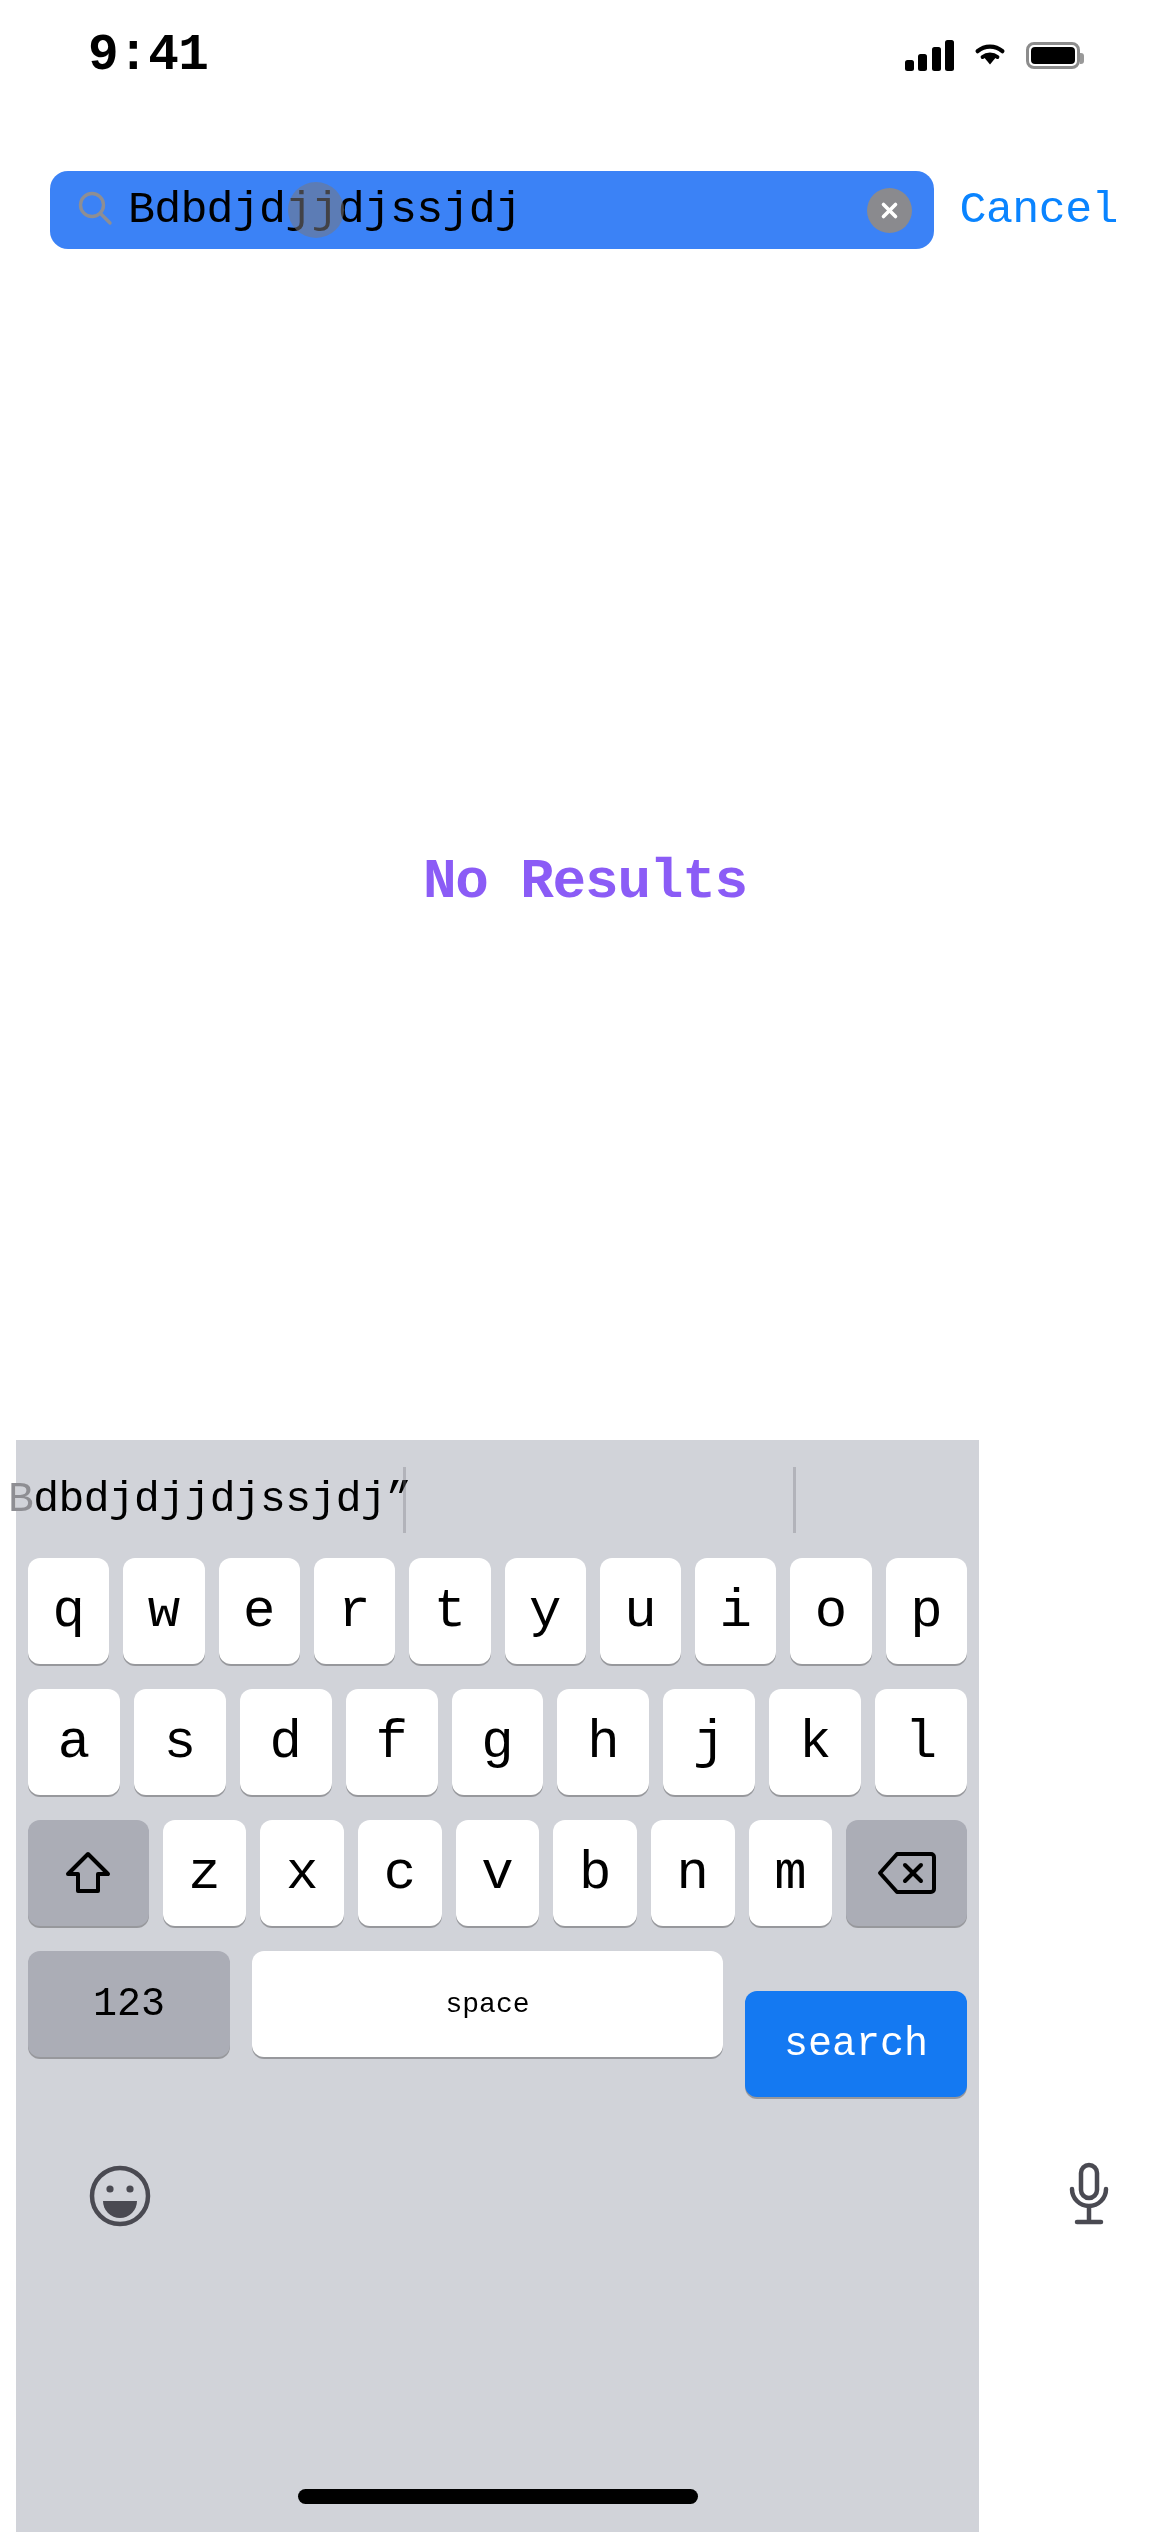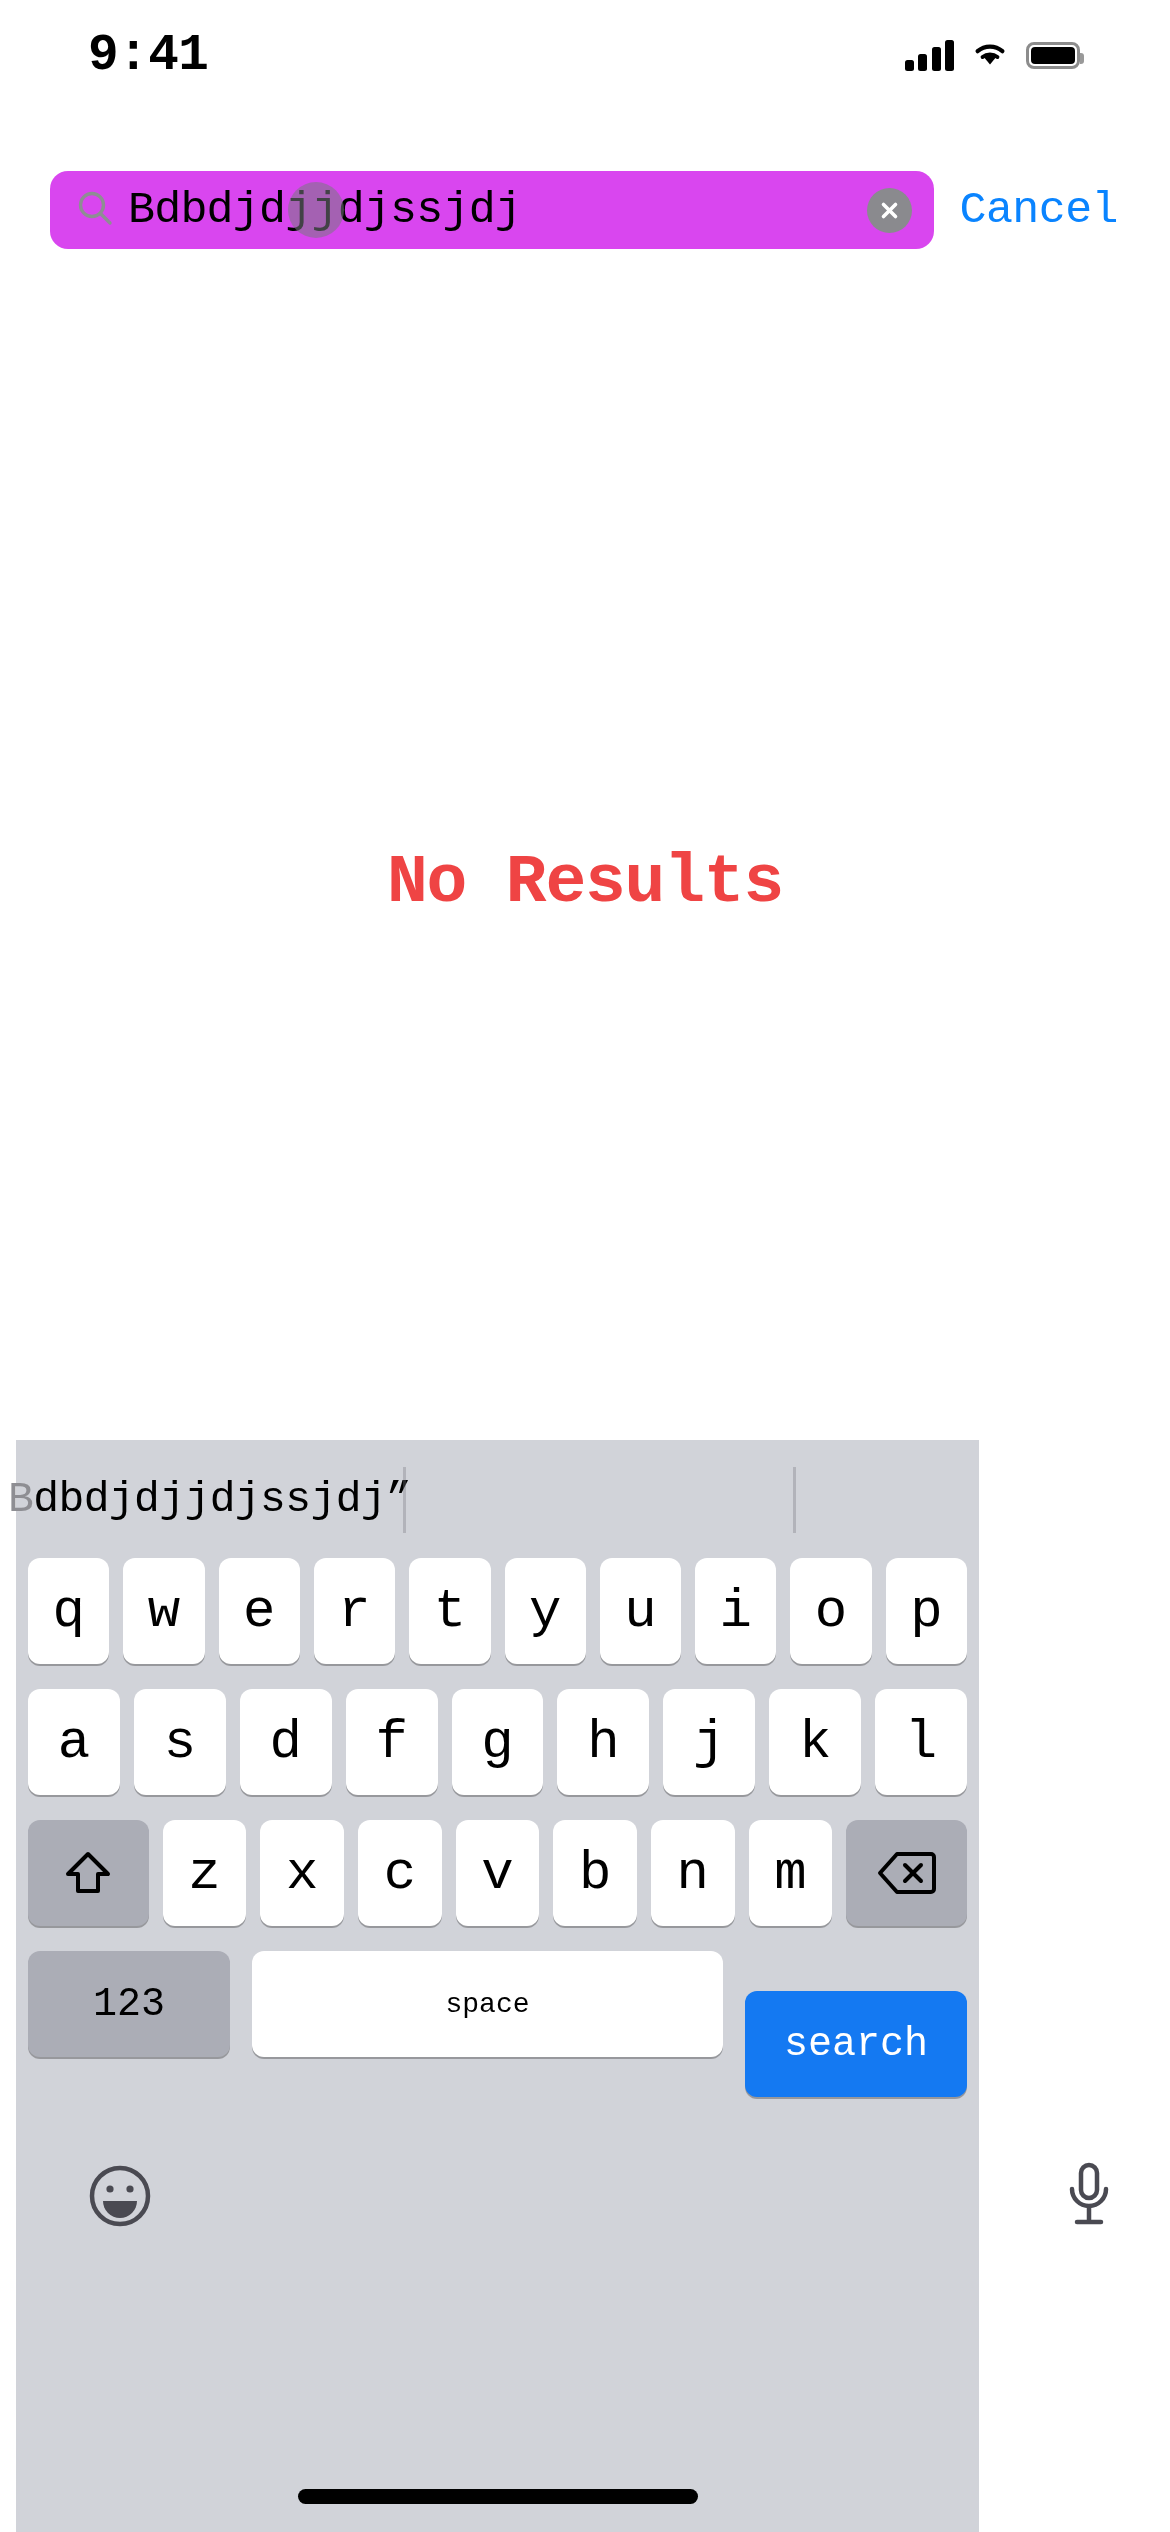--- a/index.html
+++ b/index.html
@@ -47,21 +47,21 @@
   }
   .batt span { display:block; height:100%; background:#000; border-radius:4px; }
 
   
   .search-row {
     position:absolute; top:166px; left:0; width:1170px; height:88px;
     display:flex; align-items:center; padding:0 48px 0 50px; gap:26px;
   }
   .search-field {
     position:relative; flex:1; height:78px;
-    background:#d946ef; border-radius:18px;
+    background:#3b82f6; border-radius:18px;
     display:flex; align-items:center; padding:0 22px 0 26px;
   }
   .mag { width:38px; height:38px; flex:none; margin-right:14px; }
   .search-value {
     flex:1; font-size:45px; color:#000; letter-spacing:-0.8px;
     white-space:nowrap; overflow:hidden;
   }
   .clear-btn {
     flex:none; width:45px; height:45px; border-radius:50%;
     background:#8A8A8E; display:flex; align-items:center; justify-content:center;
@@ -76,21 +76,21 @@
     flex:none; font-size:45px; color:#0A84FF; letter-spacing:-0.6px;
     padding-right:4px;
   }
 
   
   .content {
     position:absolute; top:254px; left:0; width:1170px; height:1184px;
     display:flex; align-items:center; justify-content:center;
   }
   .no-results {
-    font-size:68px; font-weight:bold; color:#ef4444; letter-spacing:-1.2px;
+    font-size:56px; font-weight:bold; color:#8b5cf6; letter-spacing:-1.2px;
     margin-top:72px;
   }
 
   
   .keyboard {
     position:absolute; left:16px; bottom:0; width:963px; height:1092px;
     background:#D1D3D9;
   }
   .predictive {
     position:relative; width:1170px; height:118px;

